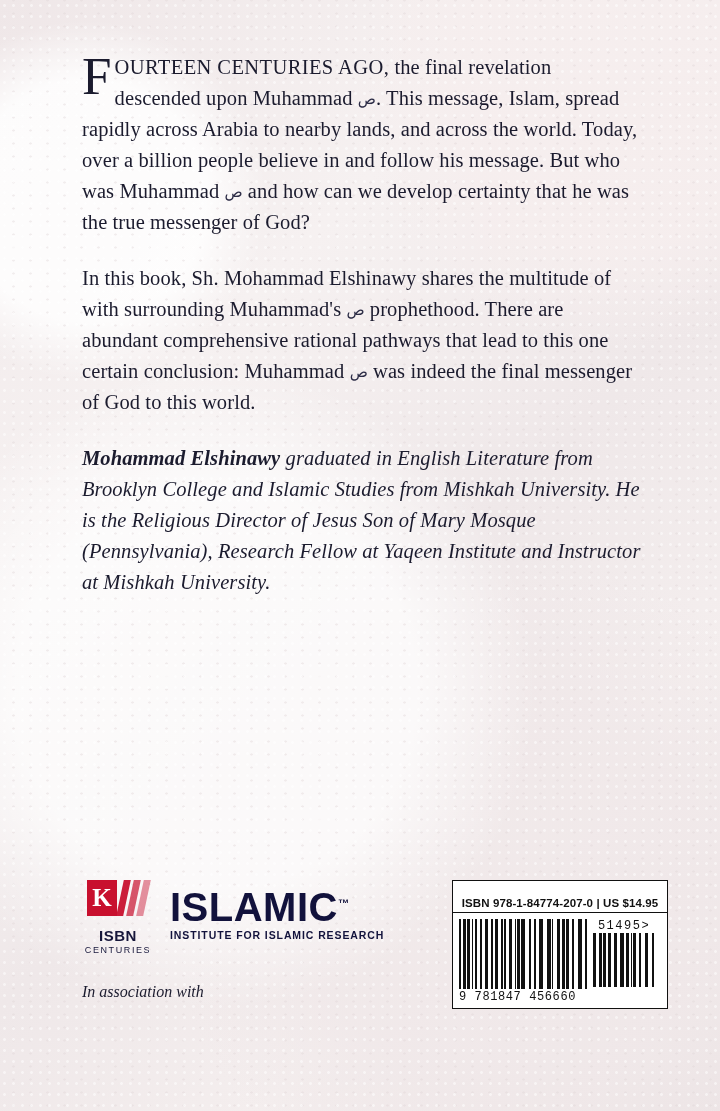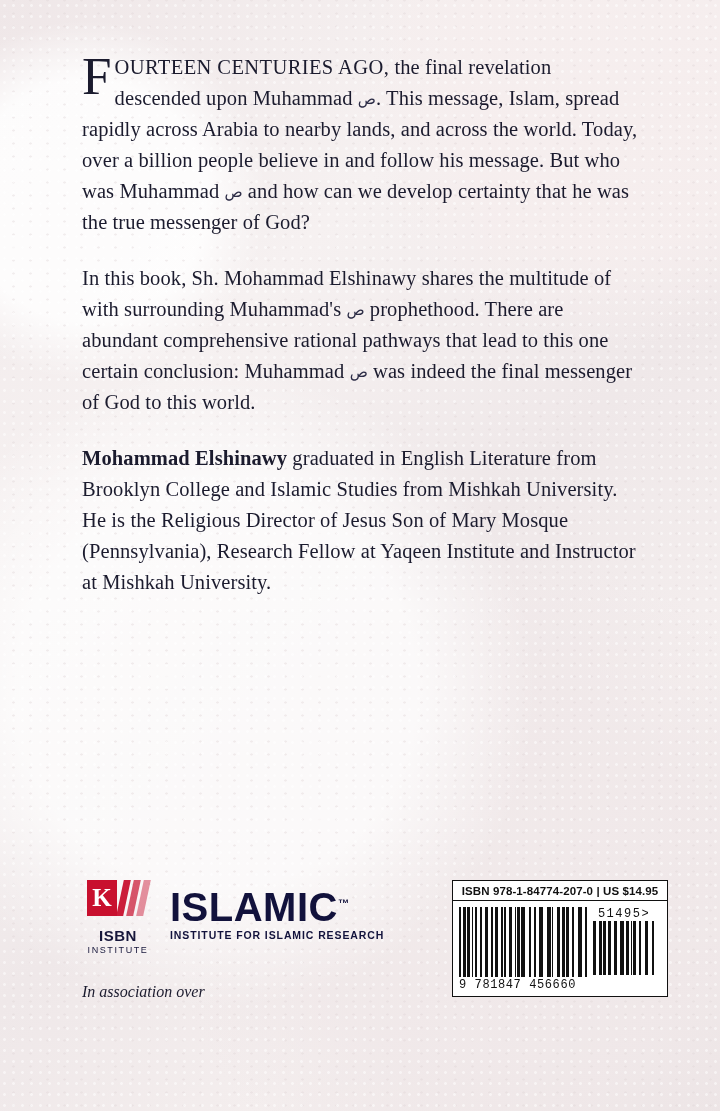--- a/index.html
+++ b/index.html
@@ -50,21 +50,21 @@
     top: 52px;
     width: 560px;
   }
   .para {
     font-size: 20.5px;
     line-height: 31px;
     margin: 0 0 25px 0;
     text-align: left;
     letter-spacing: 0.1px;
   }
-  .para:last-child { margin-bottom: 4px; }
+  .para:last-child { margin-bottom: 4px; font-style: italic; }
 
   .dropcap {
     float: left;
     font-size: 53px;
     line-height: 43px;
     padding: 3px 2px 0 0;
     margin-right: 1px;
     font-family: "Liberation Serif", serif;
   }
   .smallcaps {
@@ -189,20 +189,21 @@
   }
   .isbn-line {
     font-family: "Liberation Sans", sans-serif;
     font-size: 11.5px;
     font-weight: bold;
     text-align: center;
     color: #111;
     padding: 4px 2px 3px 2px;
     border-bottom: 1.5px solid #111;
     letter-spacing: 0.1px;
+    margin-top: 12px;
   }
   .bar-area {
     position: relative;
     padding: 6px 6px 4px 6px;
     display: flex;
     gap: 6px;
     align-items: flex-start;
   }
   .ean {
     position: relative;
@@ -264,32 +265,32 @@
       <div class="pub-row">
 
         <div class="kube">
           <div class="kube-mark">
             <div class="kube-k">K</div>
             <div class="kube-bar b1"></div>
             <div class="kube-bar b2"></div>
             <div class="kube-bar b3"></div>
           </div>
           <div class="kube-name">ISBN</div>
-          <div class="kube-sub">INSTITUTE</div>
+          <div class="kube-sub">CENTURIES</div>
         </div>
 
         <div class="yaqeen">
           <div class="yaqeen-word"><span>ISLAMIC</span><span class="tm">™</span></div>
           <div class="yaqeen-sub">INSTITUTE FOR ISLAMIC RESEARCH</div>
         </div>
 
       </div>
 
       <div class="assoc">
-        <div>In association over</div>
+        <div>In association with</div>
       </div>
     </div>
 
     <div class="isbn-block">
       <div class="isbn-line">ISBN 978-1-84774-207-0 | US $14.95</div>
       <div class="bar-area">
 
         <div class="ean">
           <div class="bars" id="ean-bars">
               <span style="width: 2px;"></span>

